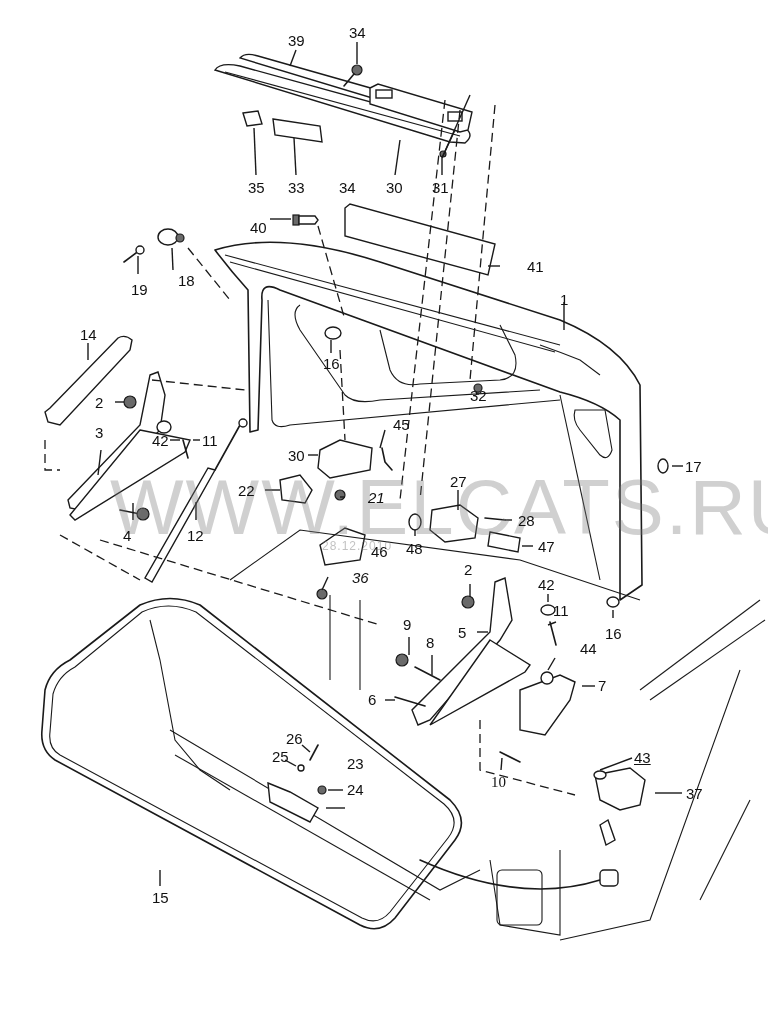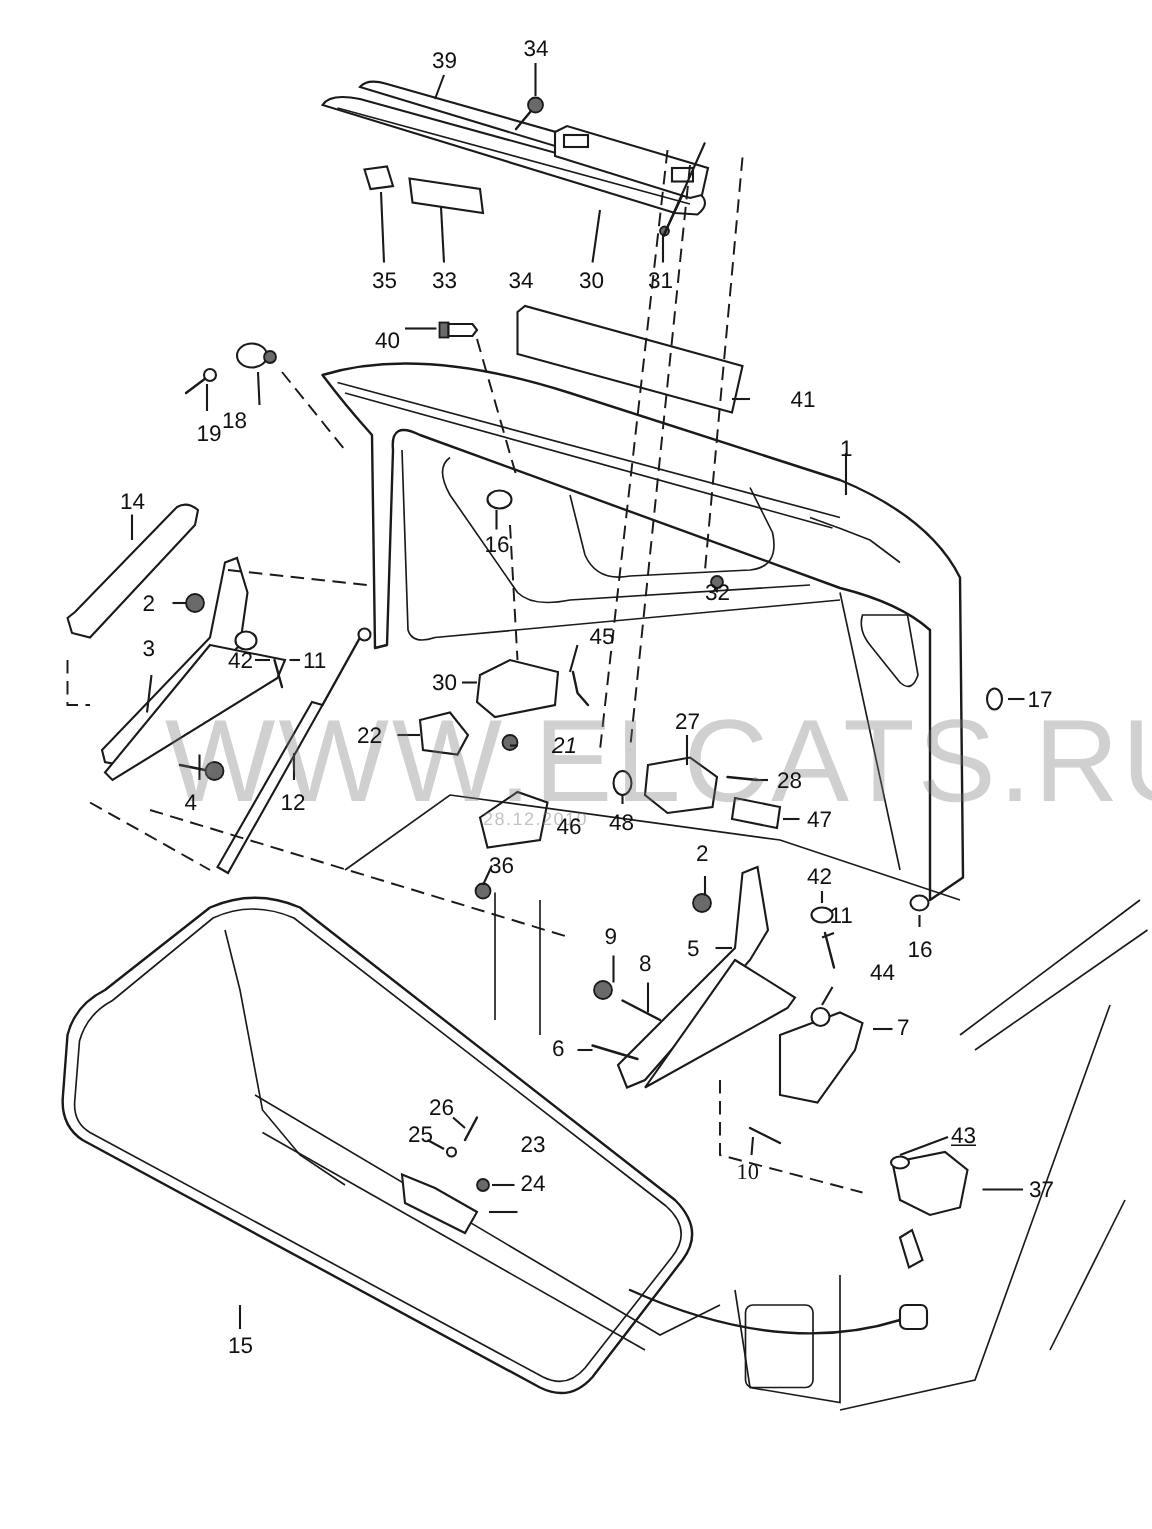--- a/index.html
+++ b/index.html
@@ -225,21 +225,21 @@
 
 <span class="callout" style="left:288px;top:33px;">39</span>
 <span class="callout" style="left:349px;top:25px;">34</span>
 <span class="callout" style="left:248px;top:180px;">35</span>
 <span class="callout" style="left:288px;top:180px;">33</span>
 <span class="callout" style="left:339px;top:180px;">34</span>
 <span class="callout" style="left:386px;top:180px;">30</span>
 <span class="callout" style="left:432px;top:180px;">31</span>
 <span class="callout" style="left:250px;top:220px;">40</span>
 <span class="callout" style="left:131px;top:282px;">19</span>
-<span class="callout" style="left:148px;top:273px;">18</span>
+<span class="callout" style="left:178px;top:273px;">18</span>
 <span class="callout" style="left:507px;top:259px;margin-left:20px;">41</span>
 <span class="callout" style="left:560px;top:292px;">1</span>
 <span class="callout" style="left:80px;top:327px;">14</span>
 <span class="callout" style="left:323px;top:356px;">16</span>
 <span class="callout" style="left:470px;top:388px;">32</span>
 <span class="callout" style="left:95px;top:395px;">2</span>
 <span class="callout" style="left:95px;top:425px;">3</span>
 <span class="callout" style="left:152px;top:433px;">42</span>
 <span class="callout" style="left:202px;top:433px;">11</span>
 <span class="callout" style="left:685px;top:459px;">17</span>
@@ -247,21 +247,21 @@
 <span class="callout" style="left:393px;top:417px;">45</span>
 <span class="callout" style="left:238px;top:483px;">22</span>
 <span class="callout" style="left:368px;top:490px;font-style:italic;">21</span>
 <span class="callout" style="left:450px;top:474px;">27</span>
 <span class="callout" style="left:518px;top:513px;">28</span>
 <span class="callout" style="left:538px;top:539px;">47</span>
 <span class="callout" style="left:406px;top:541px;">48</span>
 <span class="callout" style="left:371px;top:544px;">46</span>
 <span class="callout" style="left:123px;top:528px;">4</span>
 <span class="callout" style="left:187px;top:528px;">12</span>
-<span class="callout" style="left:326px;top:570px;">36</span>
+<span class="callout" style="left:352px;top:570px;font-style:italic;">36</span>
 <span class="callout" style="left:464px;top:562px;">2</span>
 <span class="callout" style="left:538px;top:577px;">42</span>
 <span class="callout" style="left:553px;top:603px;">11</span>
 <span class="callout" style="left:605px;top:626px;">16</span>
 <span class="callout" style="left:458px;top:625px;">5</span>
 <span class="callout" style="left:403px;top:617px;">9</span>
 <span class="callout" style="left:426px;top:635px;">8</span>
 <span class="callout" style="left:580px;top:641px;">44</span>
 <span class="callout" style="left:598px;top:678px;">7</span>
 <span class="callout" style="left:368px;top:692px;">6</span>

